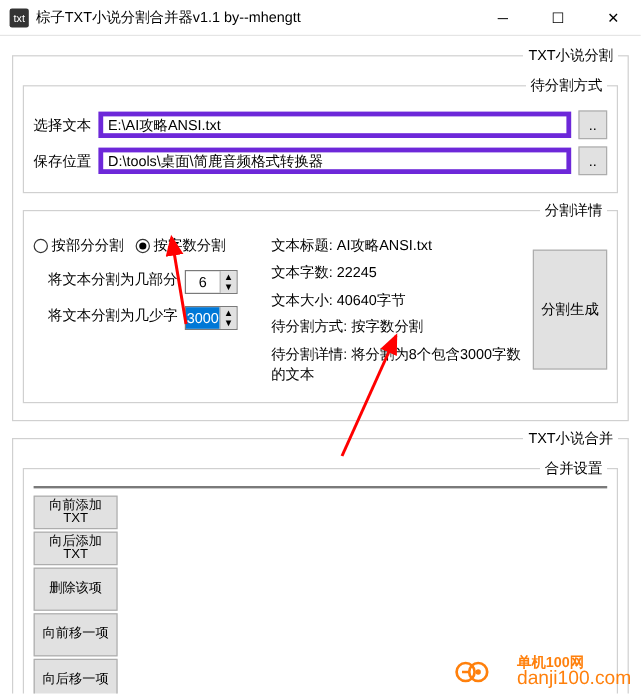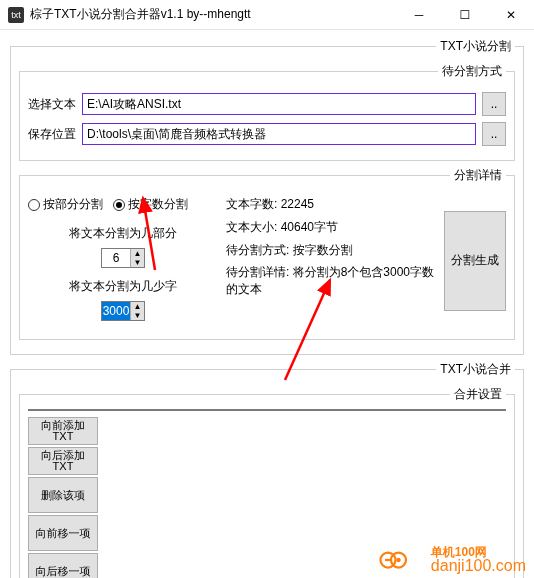--- a/index.html
+++ b/index.html
@@ -6,31 +6,31 @@
   body { margin: 0; background: #fff; width: 534px; height: 578px; overflow: hidden; position: relative; }
   .titlebar { height: 30px; display: flex; align-items: center; padding-left: 8px; border-bottom: 1px solid #e5e5e5; }
   .titlebar .icon { width: 16px; height: 16px; background: #333; color: #fff; font-size: 9px; display: flex; align-items: center; justify-content: center; margin-right: 6px; border-radius: 2px; }
   .titlebar .title { flex: 1; color: #000; }
   .titlebar .btn { width: 46px; height: 30px; display: flex; align-items: center; justify-content: center; color: #000; }
   .client { padding: 6px 10px 0 10px; }
   fieldset { border: 1px solid #d0d0d0; margin: 2px 0 6px 0; padding: 6px 8px 8px 8px; }
   legend { padding: 0 4px; color: #000; text-align: right; }
   .row { display: flex; align-items: center; margin: 6px 0; gap: 6px; }
   .label { white-space: nowrap; }
-  .textbox { flex: 1; height: 22px; border: 1px solid #6d28d9; background: #fff; padding: 2px 4px; display: flex; align-items: center; overflow: hidden; white-space: nowrap; }
+  .textbox { flex: 1; height: 22px; border: 4px solid #6d28d9; background: #fff; padding: 2px 4px; display: flex; align-items: center; overflow: hidden; white-space: nowrap; }
   .browse { width: 24px; height: 24px; border: 1px solid #adadad; background: #e1e1e1; display: flex; align-items: center; justify-content: center; }
   .detail { display: flex; gap: 8px; }
   .detail-left { width: 190px; }
   .detail-mid { flex: 1; }
   .detail-right { width: 62px; display: flex; }
   .radio-row { display: flex; align-items: center; gap: 10px; margin: 6px 0 12px 0; }
   .radio { display: flex; align-items: center; gap: 3px; }
   .radio-dot { width: 12px; height: 12px; border: 1px solid #333; border-radius: 50%; display: flex; align-items: center; justify-content: center; }
   .radio-dot.on::after { content: ""; width: 6px; height: 6px; background: #000; border-radius: 50%; }
-  .num-row { display: flex; align-items: center; gap: 6px; margin: 10px 0; flex-direction: column; }
+  .num-row { display: flex; gap: 6px; margin: 10px 12px; }
   .spinner { width: 44px; height: 20px; border: 1px solid #7a7a7a; display: flex; }
   .spinner .val { flex: 1; text-align: center; display: flex; align-items: center; justify-content: center; }
   .spinner .val.sel { background: #0078d7; color: #fff; }
   .spinner .arrows { width: 14px; border-left: 1px solid #aaa; display: flex; flex-direction: column; }
   .spinner .arrows div { flex: 1; display: flex; align-items: center; justify-content: center; font-size: 8px; background: #e1e1e1; }
   .info { margin: 6px 0; line-height: 1.4; }
   .bigbtn { border: 1px solid #adadad; background: #e1e1e1; display: flex; align-items: center; justify-content: center; text-align: center; }
   .split-gen { width: 62px; height: 100px; align-self: center; }
   .merge-body { display: flex; gap: 6px; flex-direction: column; }
   .listbox { flex: 1; height: 130px; border: 1px solid #7a7a7a; background: #fff; }
@@ -108,20 +108,21 @@
             <div class="spinner">
               <div class="val sel">3000</div>
               <div class="arrows">
                   <div>▲</div>
                   <div>▼</div>
                 </div>
             </div>
           </div>
         </div>
         <div class="detail-mid">
+          <div class="info">文本标题:  AI攻略ANSI.txt</div>
           <div class="info">文本字数:  22245</div>
           <div class="info">文本大小:  40640字节</div>
           <div class="info">待分割方式:  按字数分割</div>
           <div class="info">待分割详情:  将分割为8个包含3000字数的文本</div>
         </div>
         <div class="detail-right">
           <div class="bigbtn split-gen">分割生成</div>
         </div>
       </div>
     </fieldset>

